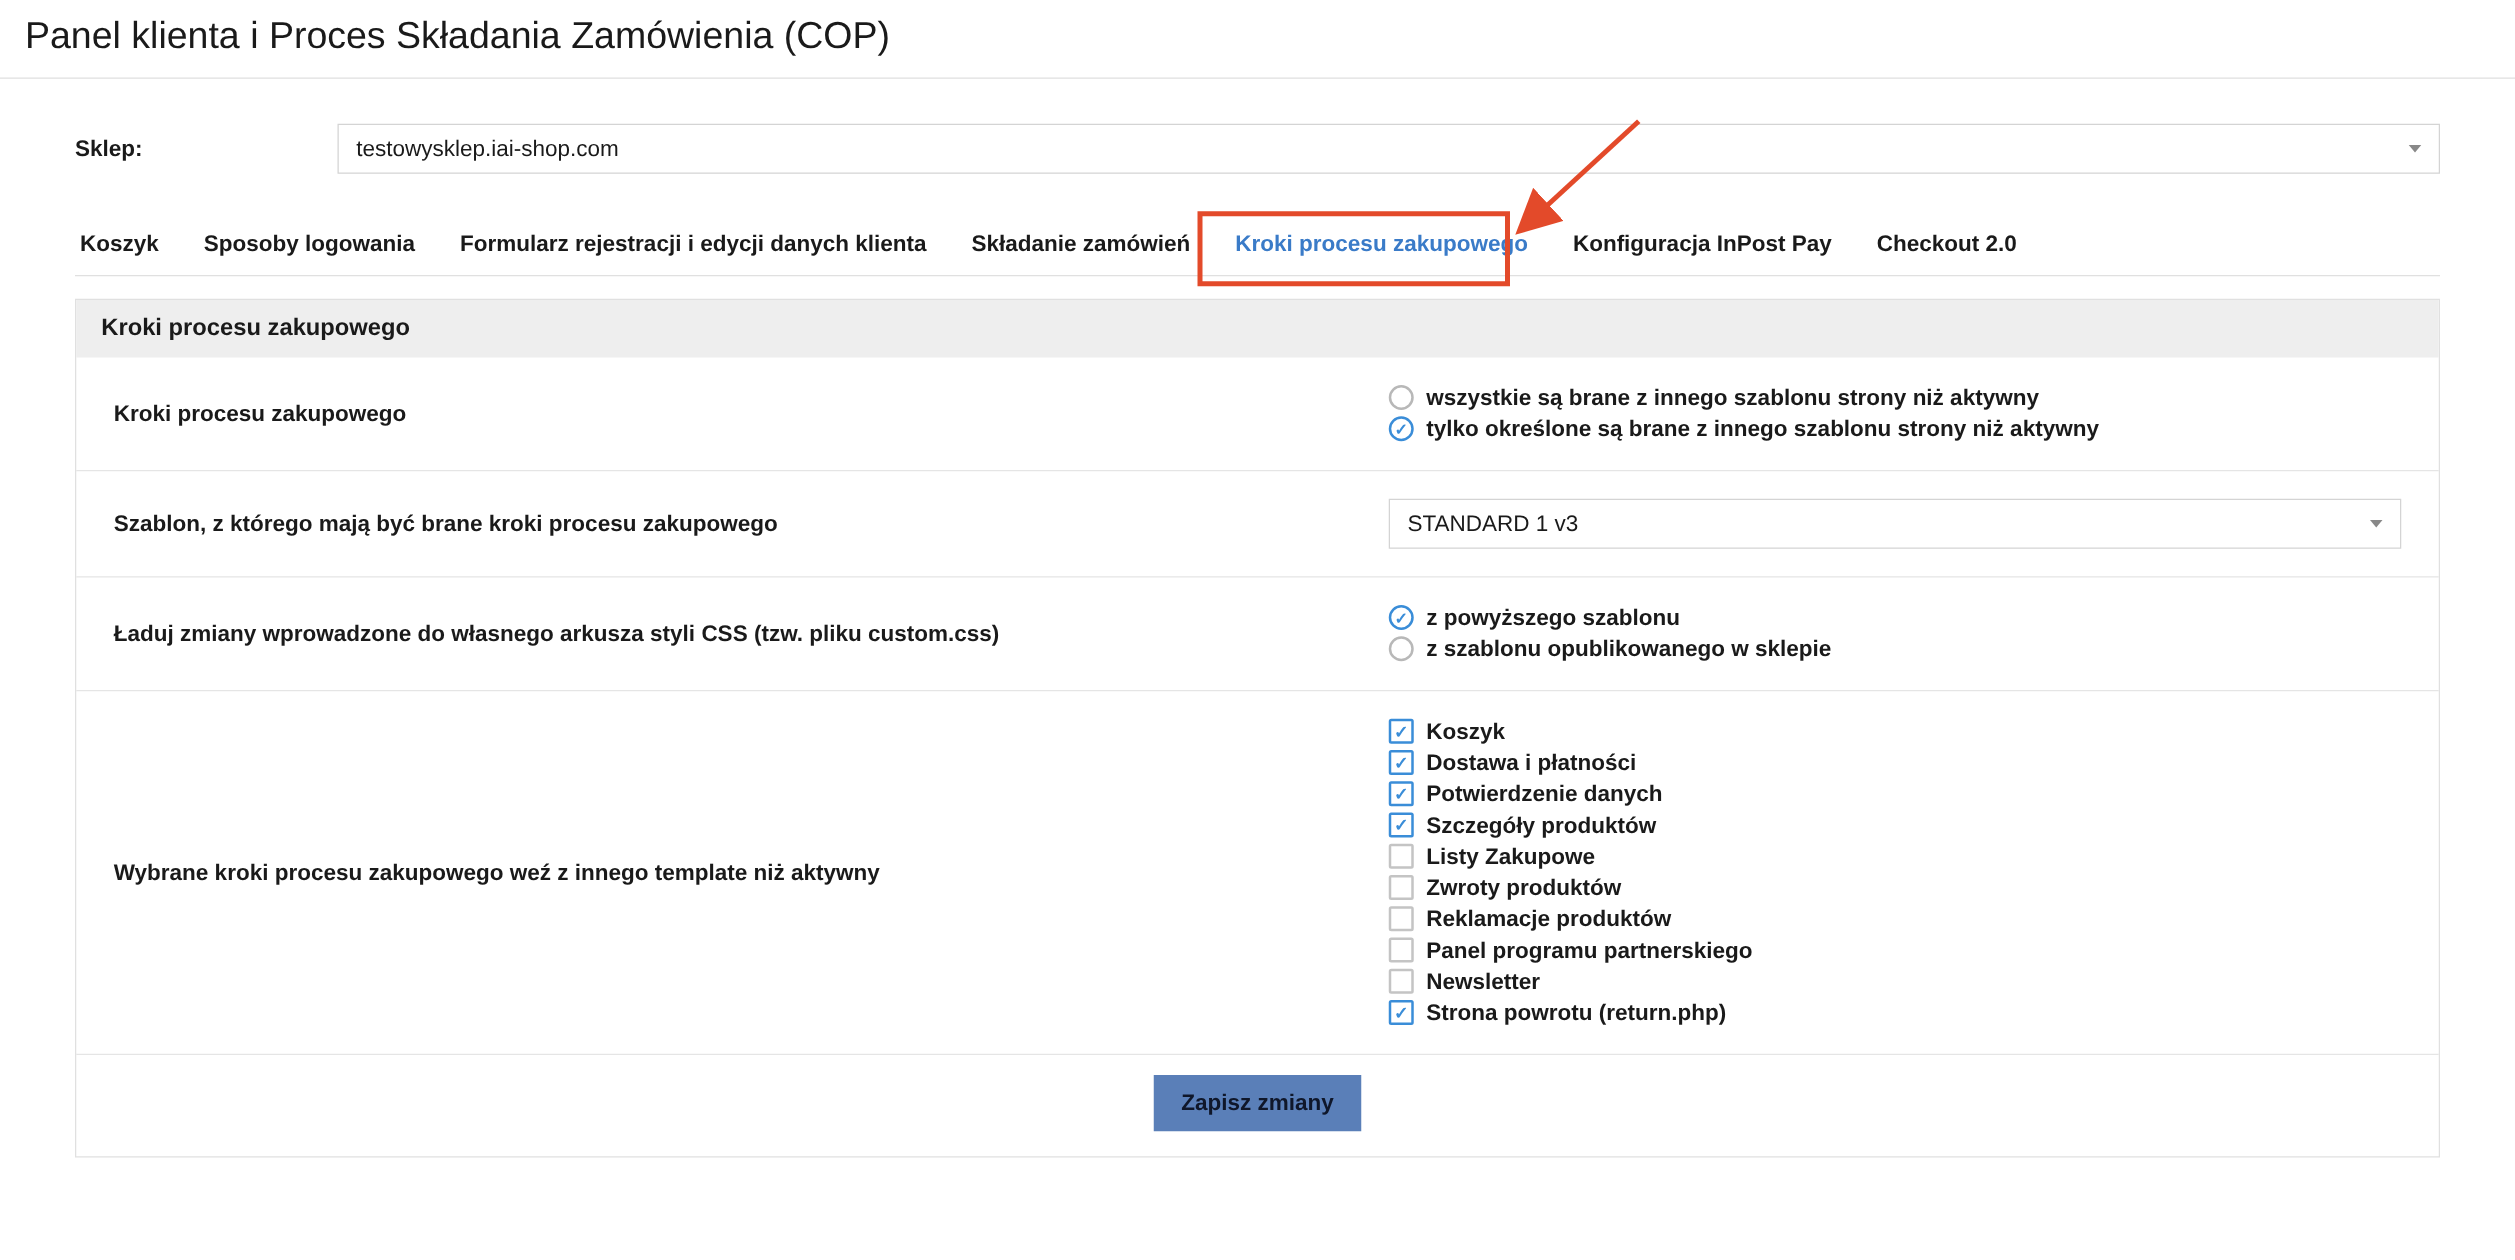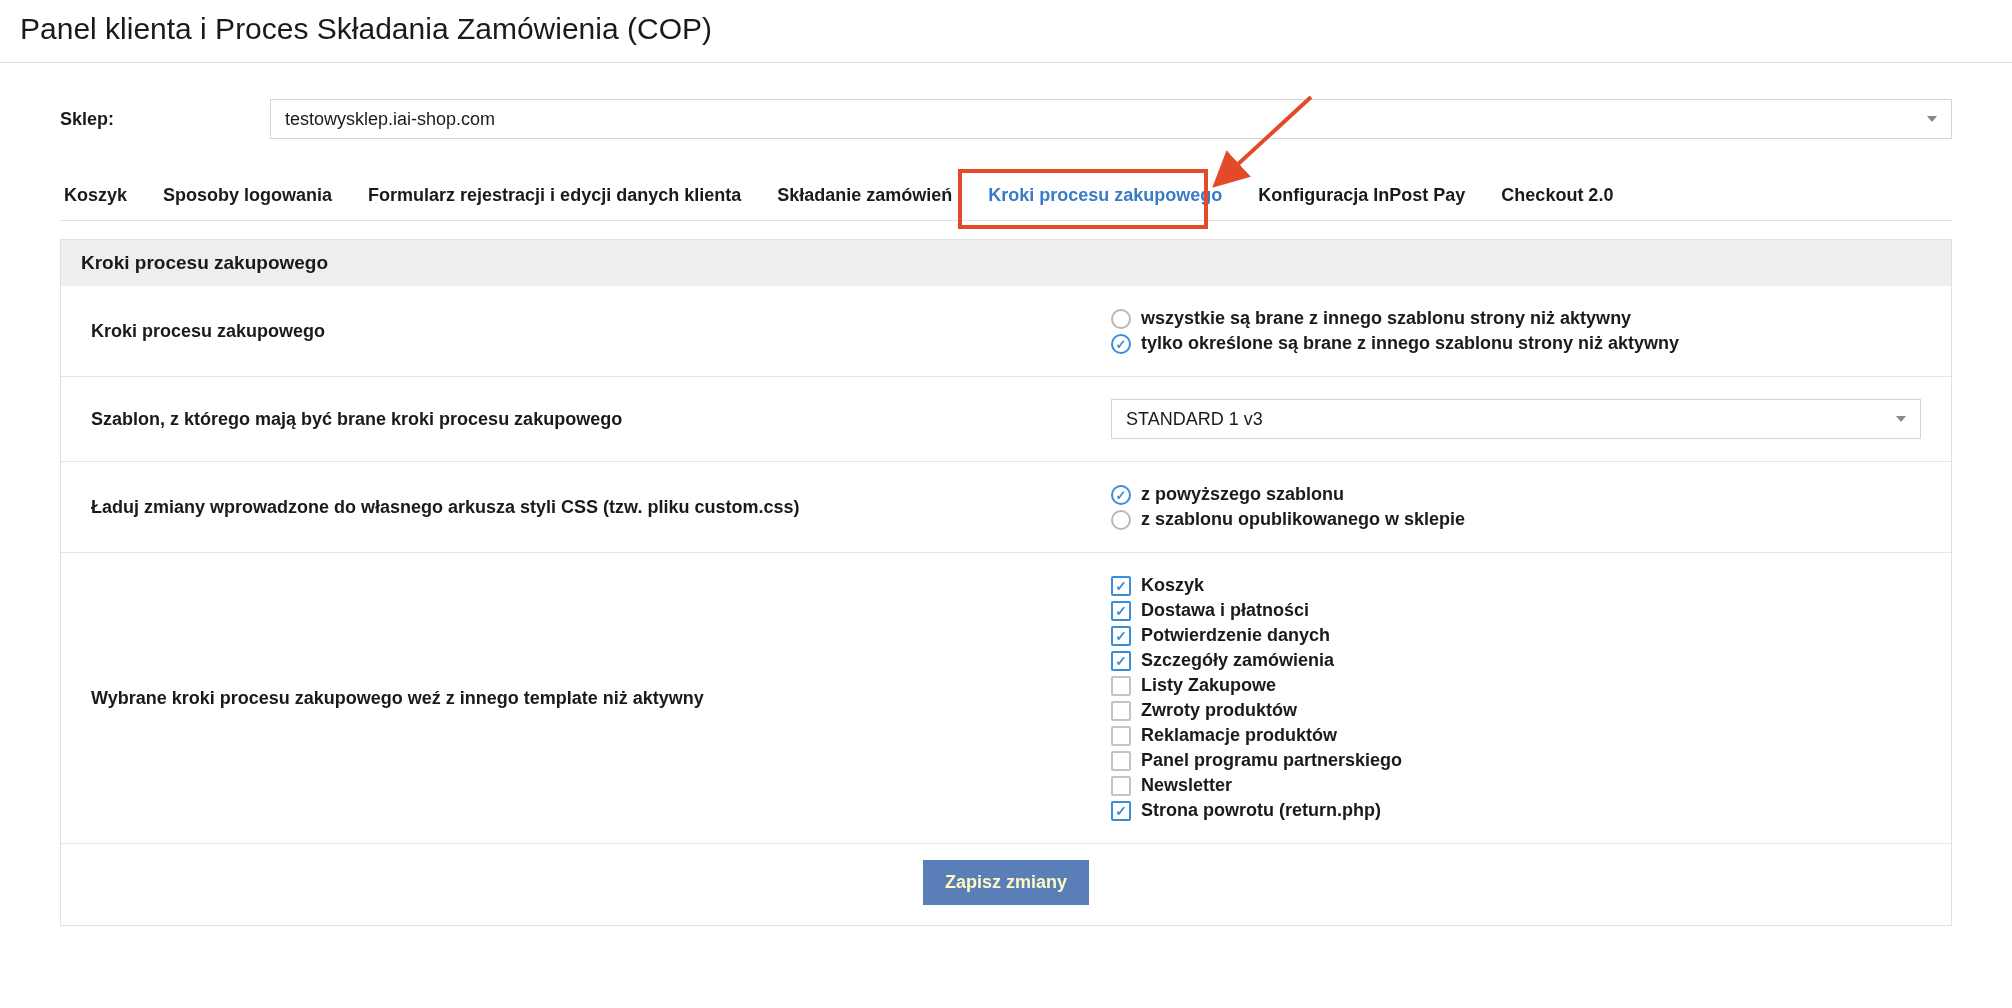--- a/index.html
+++ b/index.html
@@ -105,21 +105,21 @@
     display:flex;
     align-items:center;
     min-height: 40px;
   }
   .row.tall .row-label { align-self: center; }
   .row-control {
     flex: 1;
   }
   .radio-opt, .check-opt {
     display: flex;
-    align-items: flex-end;
+    align-items: flex-start;
     gap: 10px;
     font-weight: 700;
     font-size: 18px;
     margin: 4px 0;
     cursor: pointer;
   }
   .radio {
     width: 20px; height: 20px; border-radius: 50%;
     border: 2px solid #b8b8b8;
     display: inline-flex; align-items: center; justify-content: center;
@@ -162,21 +162,21 @@
     font-weight: 400;
     cursor: pointer;
   }
   .save-btn-wrap {
     display: flex;
     justify-content: center;
     padding: 16px 0 20px 0;
   }
   .save-btn {
     background: #5a7fb8;
-    color: #fef9c3;
+    color: #0f172a;
     font-weight: 700;
     font-size: 18px;
     border: none;
     padding: 12px 22px;
     cursor: pointer;
   }
 </style>
 </head>
 <body>
 
@@ -263,21 +263,21 @@
           <div class="check-opt">
             <span class="checkbox checked"></span>
             <span>Dostawa i płatności</span>
           </div>
           <div class="check-opt">
             <span class="checkbox checked"></span>
             <span>Potwierdzenie danych</span>
           </div>
           <div class="check-opt">
             <span class="checkbox checked"></span>
-            <span>Szczegóły zamówienia</span>
+            <span>Szczegóły produktów</span>
           </div>
           <div class="check-opt">
             <span class="checkbox"></span>
             <span>Listy Zakupowe</span>
           </div>
           <div class="check-opt">
             <span class="checkbox"></span>
             <span>Zwroty produktów</span>
           </div>
           <div class="check-opt">

